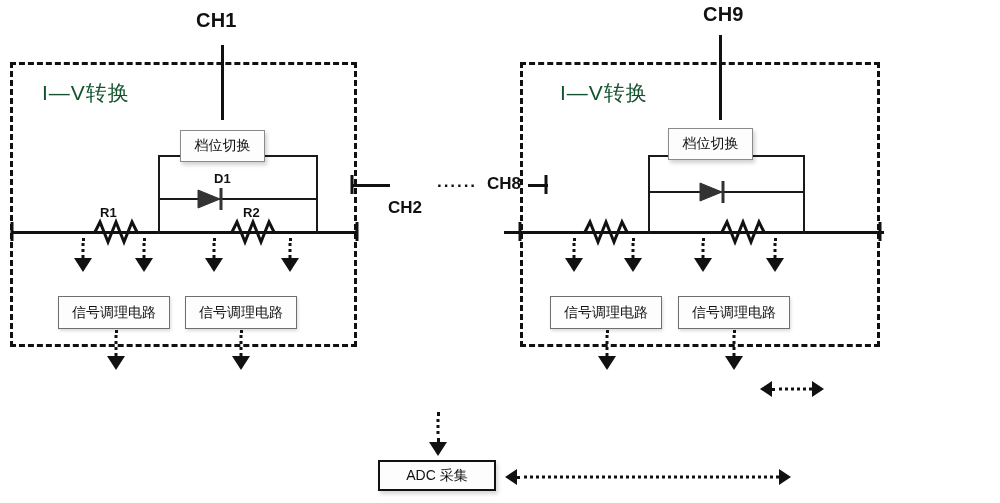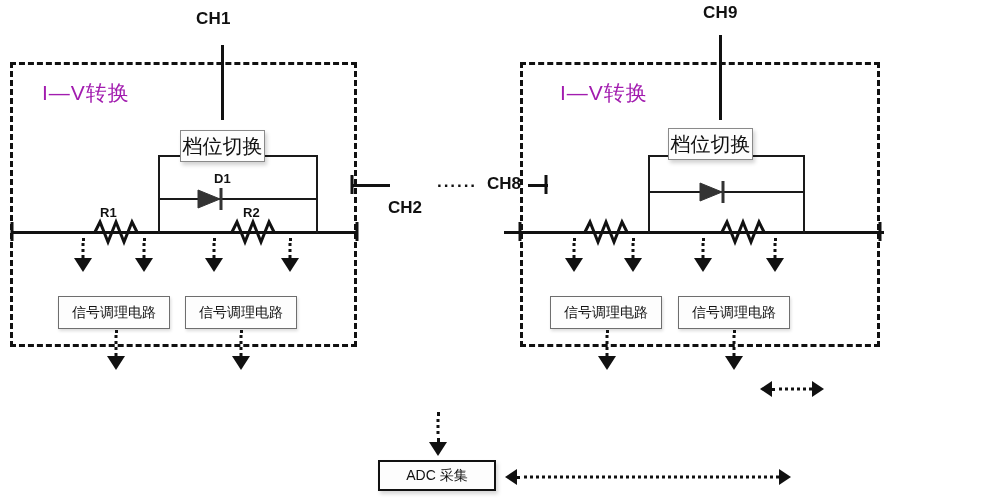--- a/index.html
+++ b/index.html
@@ -1,37 +1,37 @@
 <!DOCTYPE html>
 <html><head>
 <meta charset="utf-8">
 <style>
   html,body{margin:0;padding:0;background:#ffffff;}
   body{font-family:"Liberation Sans","DejaVu Sans",sans-serif;}
   #canvas{position:relative;width:1000px;height:503px;background:#fff;overflow:hidden;}
 
   .lbl{position:absolute;color:#111;white-space:nowrap;line-height:1;}
-  .lbl-ch{font-size:17px;font-weight:bold;letter-spacing:.2px;text-align:center;}
-  .lbl-iv{font-size:21px;color:#a21caf;letter-spacing:1px;}
+  .lbl-ch{font-size:20px;font-weight:bold;letter-spacing:.2px;text-align:center;}
+  .lbl-iv{font-size:21px;color:#14532d;letter-spacing:1px;}
   .lbl-rd{font-size:13px;font-weight:bold;}
   .lbl-chmid{font-size:17px;font-weight:bold;}
 
   
   .dashgrp{position:absolute;border:3px dashed #111;box-sizing:border-box;background:transparent;}
 
   
   .wire{position:absolute;background:#111;}
   .wire-h{height:3px;}
   .wire-v{width:3px;}
   .wire-thin-h{height:2px;background:#1a1a1a;}
   .wire-thin-v{width:2px;background:#1a1a1a;}
 
   
   .box{position:absolute;box-sizing:border-box;background:#fdfdfd;display:flex;align-items:center;justify-content:center;color:#111;}
-  .box-gain{border:1px solid #8a8a8a;font-size:20px;box-shadow:2px 3px 4px rgba(0,0,0,.18);}
+  .box-gain{border:1px solid #8a8a8a;font-size:14px;box-shadow:2px 3px 4px rgba(0,0,0,.18);}
   .box-sig{border:1px solid #6e6e6e;font-size:14px;box-shadow:1px 2px 3px rgba(0,0,0,.14);}
   .box-matrix{border:3px solid #111;font-size:15px;box-shadow:2px 3px 4px rgba(0,0,0,.16);}
   .box-adc{border:2px solid #111;font-size:14px;box-shadow:2px 3px 4px rgba(0,0,0,.16);}
   .box-fpga{border:4px double #111;font-size:40px;letter-spacing:1px;box-shadow:3px 4px 6px rgba(0,0,0,.2);}
 
   
   .dotarrow{position:absolute;}
   .dotarrow .stem{position:absolute;left:50%;transform:translateX(-50%);width:0;border-left:3px dotted #111;}
   .dotarrow .head{position:absolute;left:50%;transform:translateX(-50%);width:0;height:0;
       border-left:9px solid transparent;border-right:9px solid transparent;border-top:14px solid #111;}

